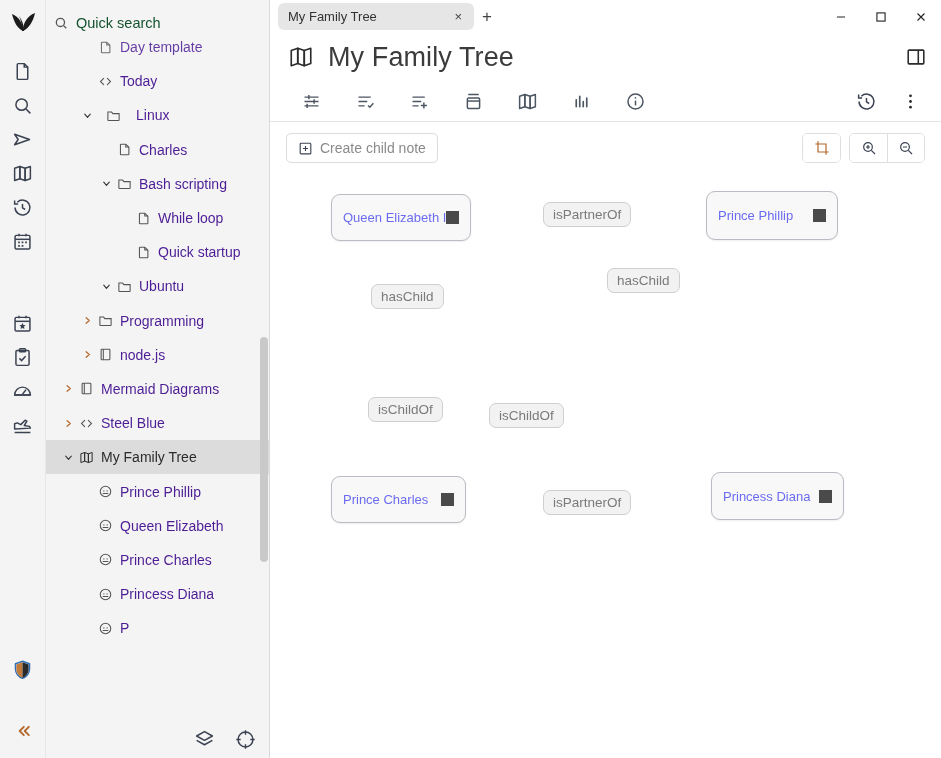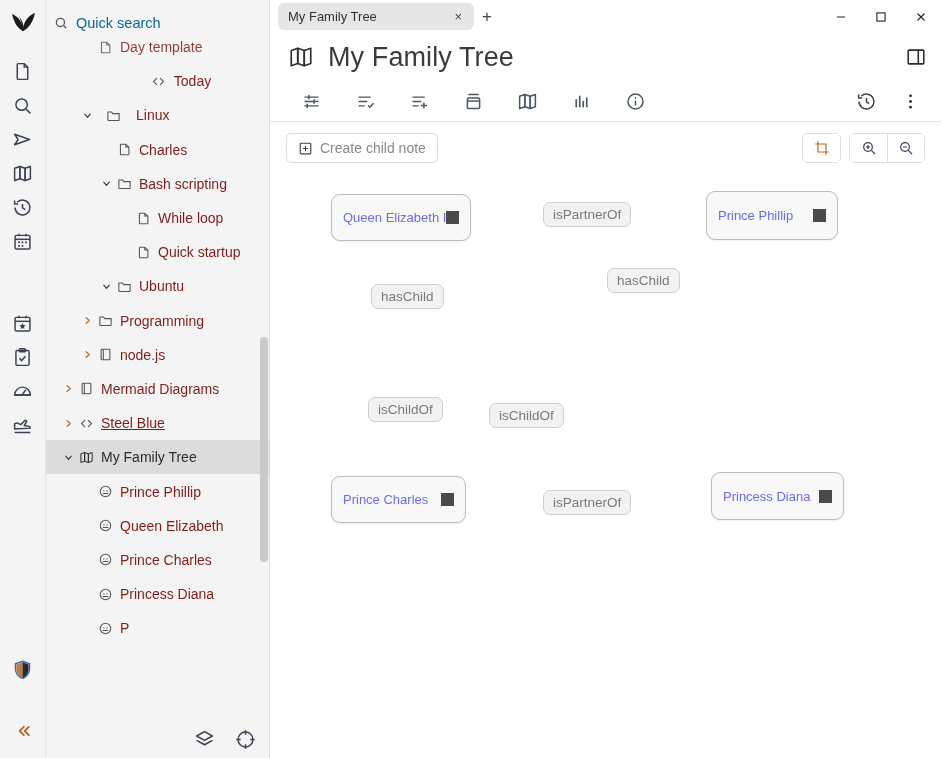--- a/index.html
+++ b/index.html
@@ -37,30 +37,30 @@
     border-right: 1px solid #dadada;
     flex: 0 0 224px;
     position: relative;
     overflow: hidden;
   }
   #quick-search {
     height: 45px; display: flex; align-items: center;
     padding: 0 8px; gap: 8px;
   }
   #quick-search .qs-icon { color: #555; display:flex; }
-  #qs-text { color: #0369a1; font-size: 14.5px; }
+  #qs-text { color: #14532d; font-size: 14.5px; }
 
   #tree-scroll {
     position: absolute; top: 30px; left: 0; right: 0; bottom: 0;
     overflow: hidden;
   }
   .tree-row {
     height: 34.2px;
     display: flex; align-items: center;
-    font-size: 14px; color: #7f1d1d;
+    font-size: 14px; color: #4c1d95;
     white-space: nowrap;
     cursor: pointer;
     padding-right: 4px;
   }
   .tree-row.selected {
     background: #dcdcdc;
     color: #2b2b2b;
   }
   .tree-row.selected .t-label { color: #2b2b2b; }
   .twisty {
@@ -335,21 +335,21 @@
       <div class="tree-row" style="padding-left: 33px; opacity: 0.85;">
         <span class="twisty"></span>
         <span class="t-icon">
           <svg width="15" height="15" viewBox="0 0 24 24" fill="none" stroke="#555" stroke-width="1.7">
             <path d="M14 3.5H6.5a1 1 0 0 0-1 1v15a1 1 0 0 0 1 1H18a1 1 0 0 0 1-1V8.5z"></path>
             <path d="M14 3.5V8h5"></path>
           </svg>
         </span>
         <span class="t-label">Day template</span>
       </div>
-      <div class="tree-row" style="padding-left: 33px; justify-content: center;">
+      <div class="tree-row" style="padding-left: 33px;">
         <span class="twisty"></span>
         <span class="t-icon">
           <svg width="15" height="15" viewBox="0 0 24 24" fill="none" stroke="#555" stroke-width="1.7" stroke-linecap="round">
             <path d="M9 7l-5 5 5 5M15 7l5 5-5 5"></path>
           </svg>
         </span>
         <span class="t-label">Today</span>
       </div>
       <div class="tree-row" style="padding-left: 33px; gap: 8px;">
         <span class="twisty">
@@ -454,21 +454,21 @@
           </svg>
         </span>
         <span class="t-icon">
           <svg width="15" height="15" viewBox="0 0 24 24" fill="none" stroke="#555" stroke-width="1.7">
             <rect x="5" y="3.5" width="14" height="17" rx="1.3"></rect>
             <path d="M8.5 3.5v17"></path>
           </svg>
         </span>
         <span class="t-label">Mermaid Diagrams</span>
       </div>
-      <div class="tree-row" style="padding-left: 14px; text-decoration: underline;">
+      <div class="tree-row" style="padding-left: 14px;">
         <span class="twisty">
           <svg width="11" height="11" viewBox="0 0 24 24" fill="none" stroke="#b5672a" stroke-width="2.6" stroke-linecap="round" stroke-linejoin="round">
             <path d="M9 6l7 6-7 6"></path>
           </svg>
         </span>
         <span class="t-icon">
           <svg width="15" height="15" viewBox="0 0 24 24" fill="none" stroke="#555" stroke-width="1.7" stroke-linecap="round">
             <path d="M9 7l-5 5 5 5M15 7l5 5-5 5"></path>
           </svg>
         </span>

